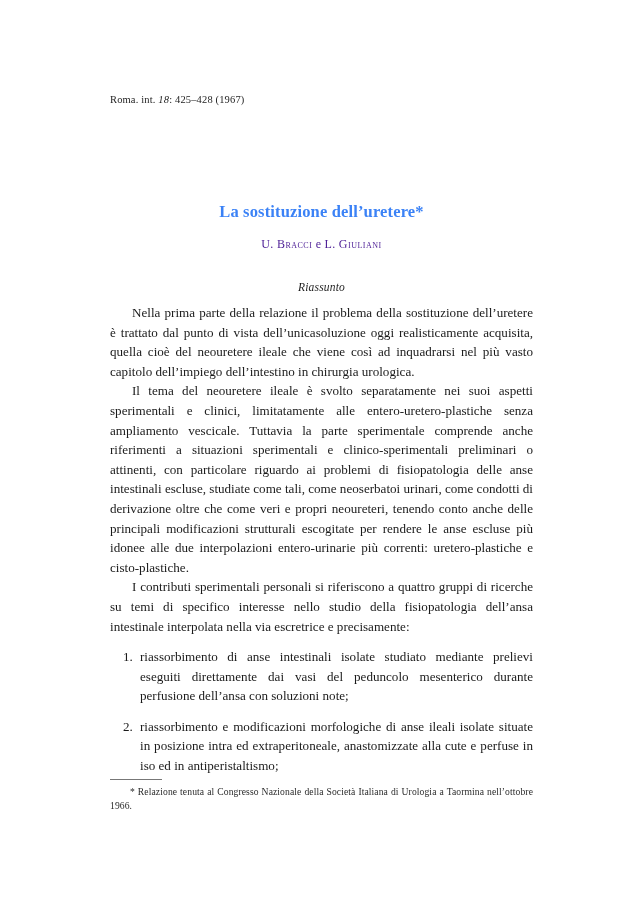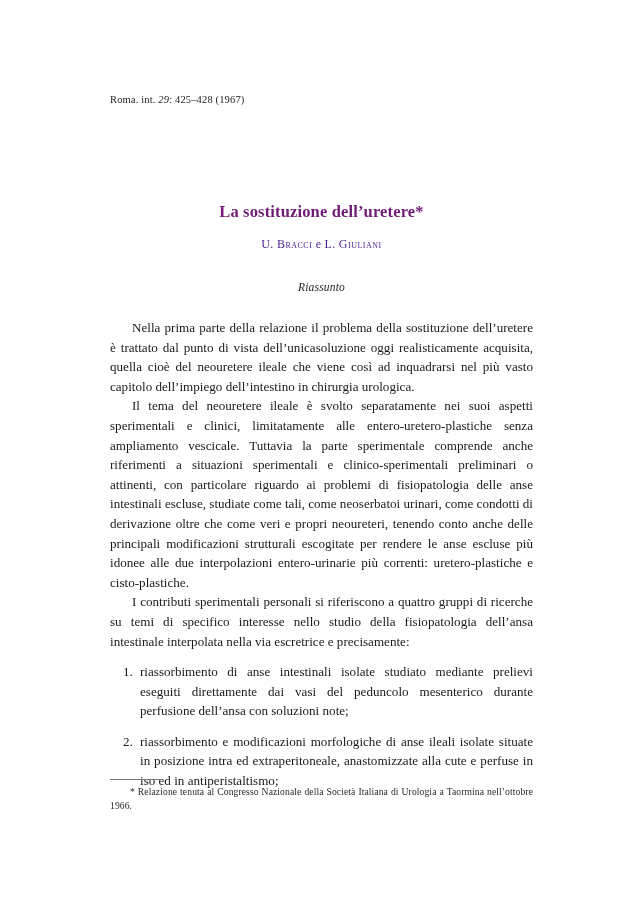--- a/index.html
+++ b/index.html
@@ -47,21 +47,21 @@
   .affiliation {
     font-size: 11px;
     letter-spacing: 0.1px;
     color: #242424;
   }
   .article-title {
     margin-top: 30px;
     font-size: 16.5px;
     font-weight: bold;
     letter-spacing: 0.15px;
-    color: #701a75;
+    color: #3b82f6;
   }
   .authors {
     margin-top: 15px;
     font-size: 12px;
     letter-spacing: 0.3px;
     color: #4c1d95;
   }
   .authors .sc {
     font-variant: small-caps;
     letter-spacing: 0.5px;
@@ -71,21 +71,21 @@
     font-size: 11.5px;
     font-style: italic;
     letter-spacing: 0.2px;
     color: #1d1d1d;
   }
 
   
   .body-col {
     position: absolute;
     left: 110px;
-    top: 318px;
+    top: 303px;
     width: 423px;
   }
   .para {
     font-size: 13.1px;
     line-height: 19.6px;
     text-align: justify;
     text-indent: 22px;
     margin: 0;
     color: #1a1a1a;
     -webkit-hyphens: none;
@@ -136,21 +136,21 @@
     letter-spacing: 0.1px;
   }
 </style>
 </head>
 <body>
 
 <div class="page">
 
   <div class="journal-head">
     <span>Roma. int.</span>
-    <span class="vol">29</span><span>: 425–428 (1967)</span>
+    <span class="vol">18</span><span>: 425–428 (1967)</span>
   </div>
 
   <div class="frontmatter">
     <h1 class="article-title">La sostituzione dell’uretere*</h1>
     <div class="authors">
       <span>U.</span>
       <span class="sc">Bracci</span><span> e </span><span>L.</span>
       <span class="sc">Giuliani</span>
     </div>
     <div class="section-head">Riassunto</div>

